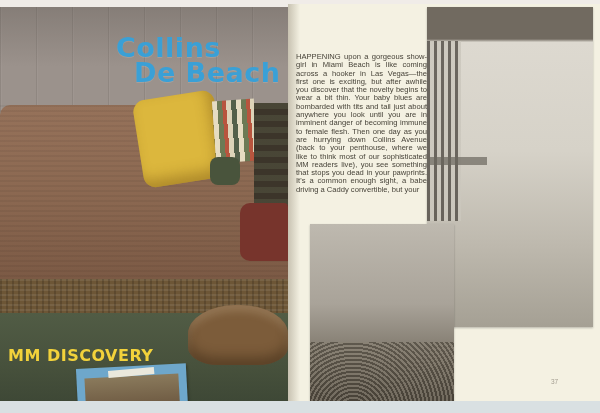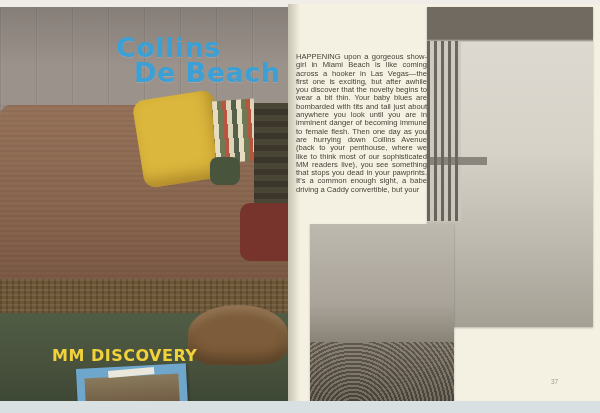--- a/index.html
+++ b/index.html
@@ -37,21 +37,21 @@
   .lp-magazine { position:absolute; left:77px; top:359px; width:110px; height:44px; background:#6ea7cb;
     transform:rotate(-3deg); box-shadow:1px 2px 3px rgba(0,0,0,.35); }
   .lp-magazine-photo { position:absolute; left:8px; top:10px; width:94px; height:30px;
     background:linear-gradient(180deg, #8a7a5c, #6e5a42); }
   .lp-magazine-label { position:absolute; left:32px; top:3px; width:46px; height:7px; background:#eae8dc; transform:rotate(-2deg); }
   .lp-title { position:absolute; left:116px; top:28px; font-family:"DejaVu Sans", sans-serif;
     font-weight:bold; font-size:27px; line-height:25px; letter-spacing:.5px;
     text-shadow:0 1px 0 rgba(255,255,255,.12); }
   .lp-title .line2 { margin-left:18px; }
   .lp-caption { position:absolute; left:8px; top:339px; font-family:"DejaVu Sans", sans-serif;
-    font-weight:bold; font-size:16px; letter-spacing:.5px;margin-left:44px; }
+    font-weight:bold; font-size:16px; letter-spacing:.5px; }
 
   
   .page-right { position:absolute; left:288px; top:4px; width:354px; height:398px; background:#f4f1e2;
     border-right:2px solid #737373; }
   .rp-gutter { position:absolute; left:0; top:0; width:12px; height:398px;
     background:linear-gradient(90deg, rgba(85,72,50,.28), transparent); }
   .rp-article { position:absolute; left:8px; top:49px; width:131px;
     font-size:7.6px; line-height:8.3px; color:#474339; text-align:justify; }
   .rp-photo-tr { position:absolute; left:139px; top:3px; width:166px; height:320px;
     background:linear-gradient(180deg, #716a60 0%, #716a60 10%, #ddd9d0 11%, #d6d2c8 45%, #bdb8ad 75%, #a5a094 100%);

